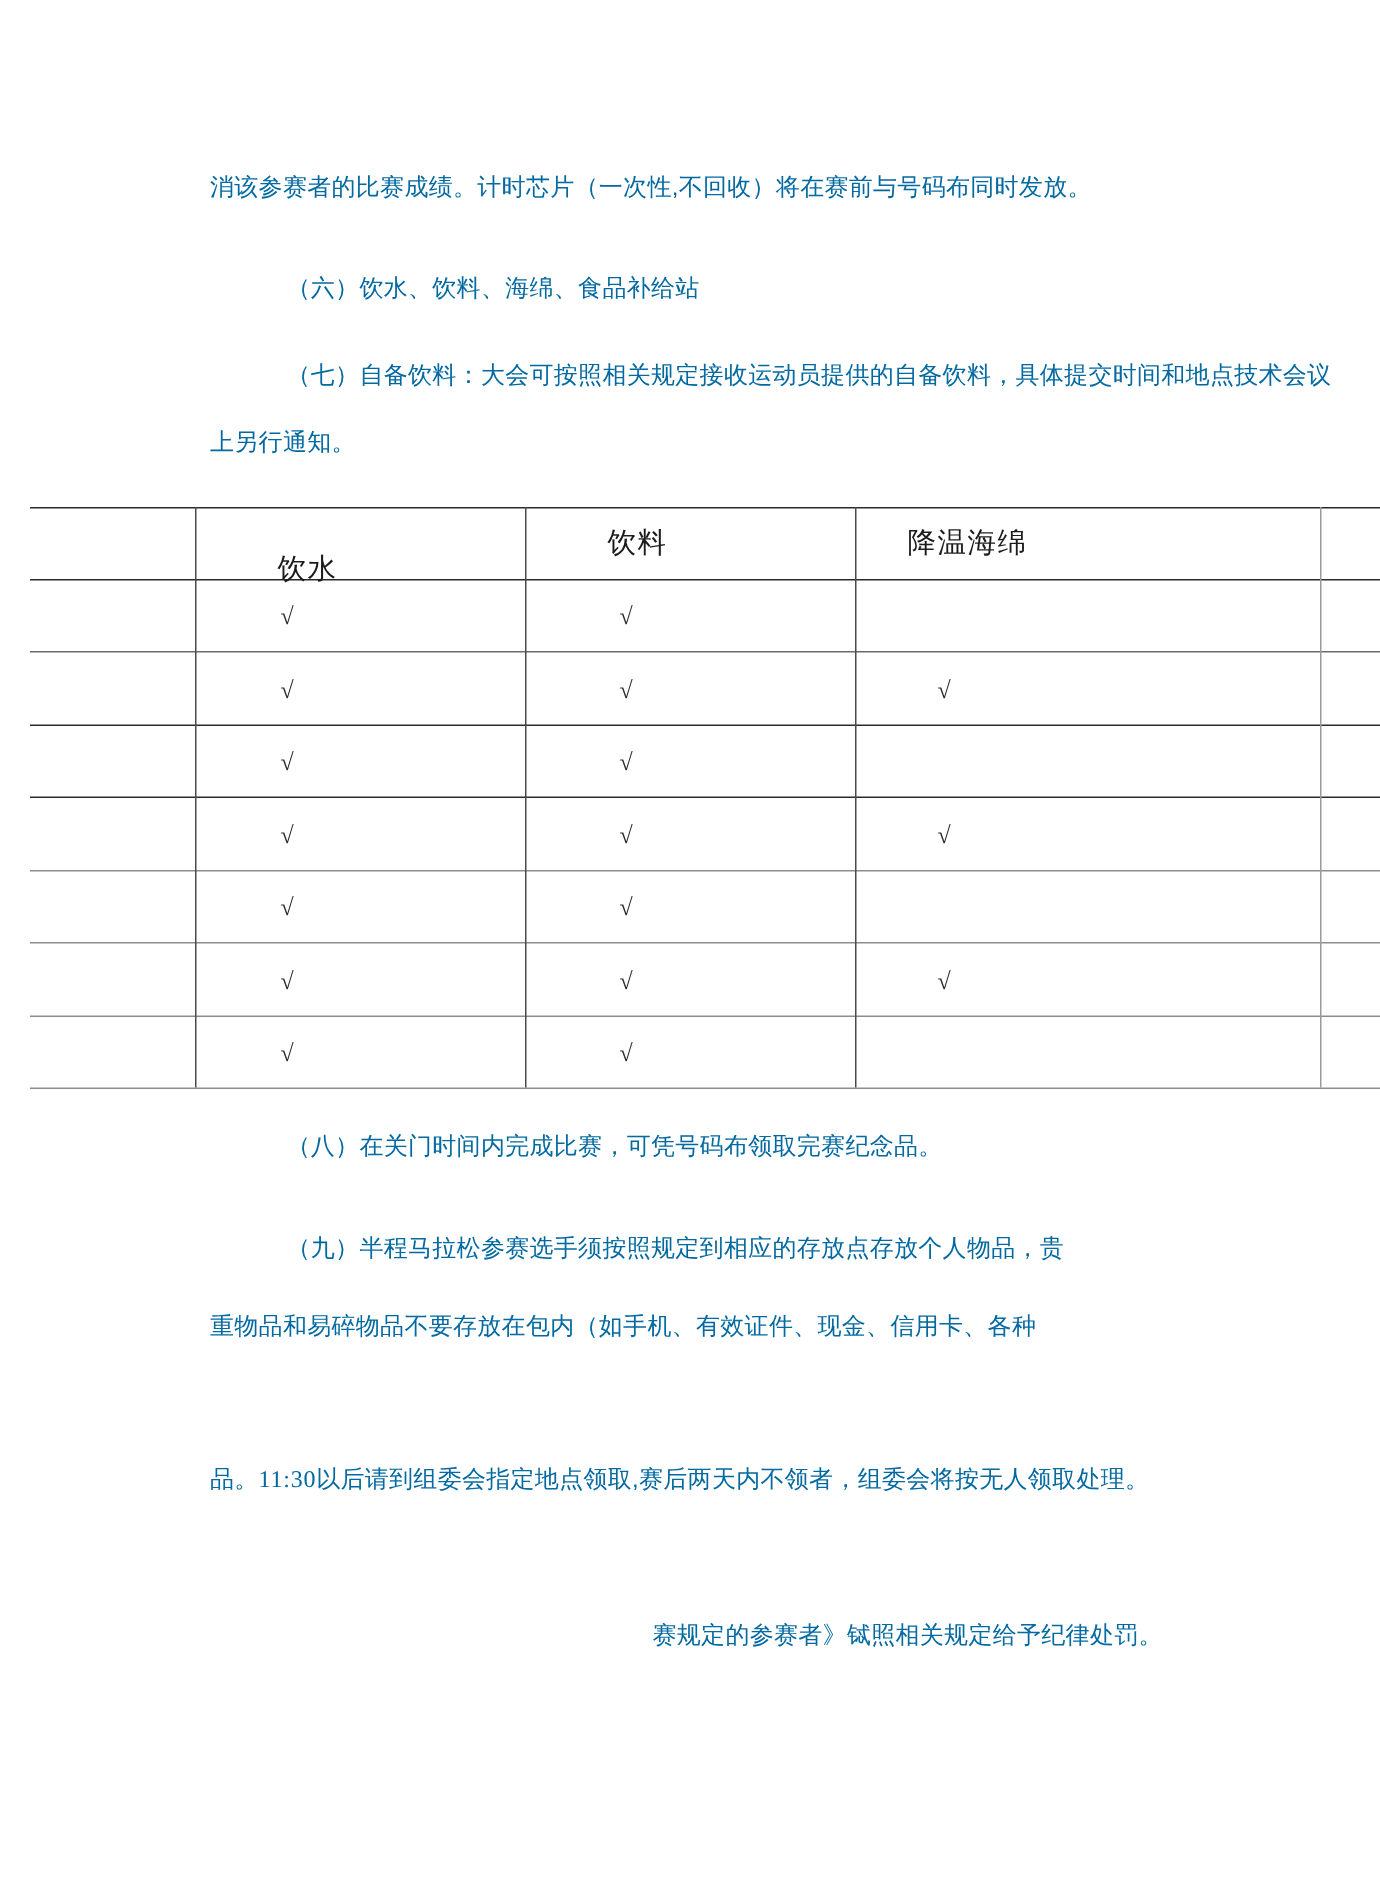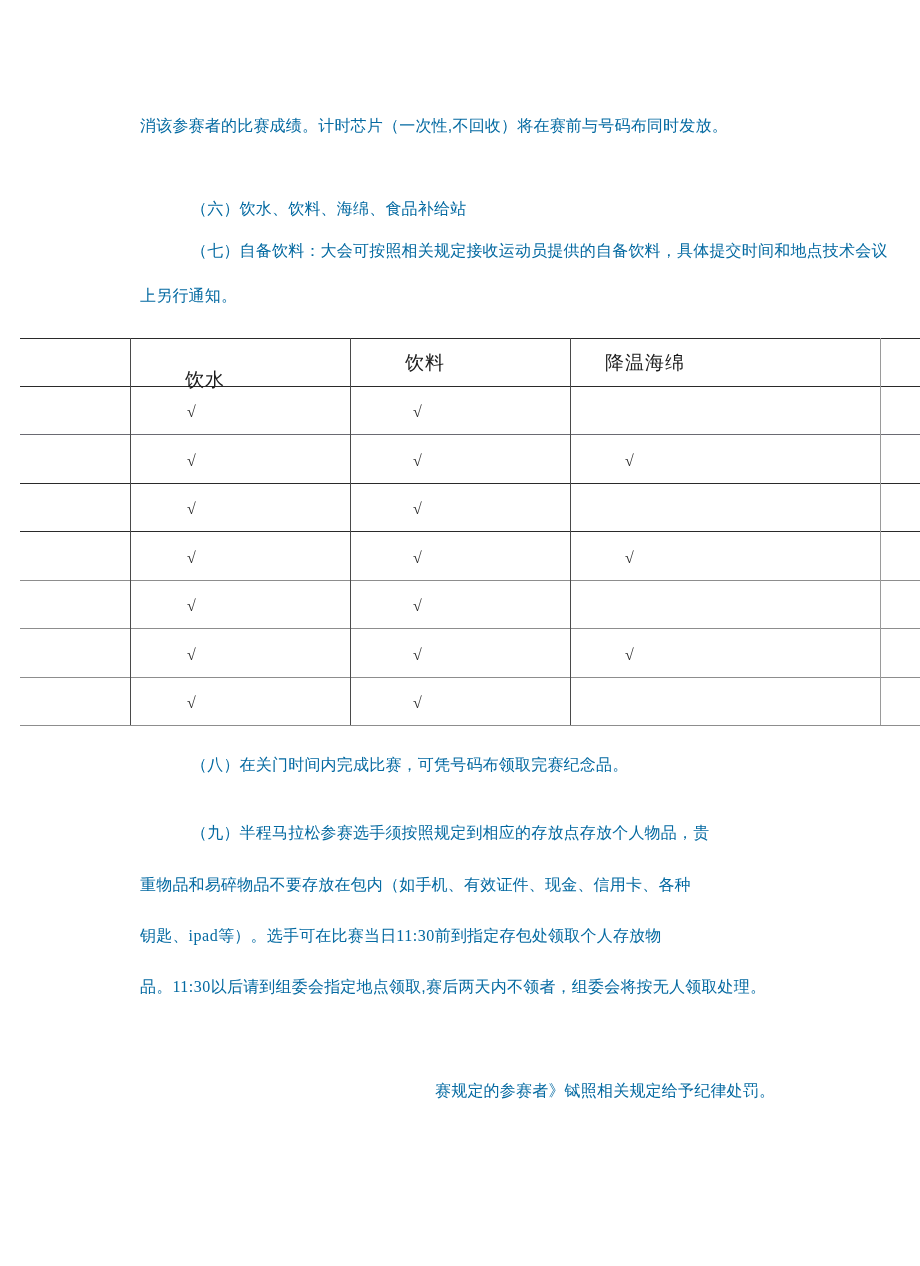--- a/index.html
+++ b/index.html
@@ -83,21 +83,21 @@
     color: #2e2e2e;
   }
 </style>
 </head>
 <body>
 
 <div class="page">
 
   <div class="para" style="left:140px; top:113px;">消该参赛者的比赛成绩。计时芯片（一次性,不回收）将在赛前与号码布同时发放。</div>
 
-  <div class="para" style="left:191px; top:196px;">（六）饮水、饮料、海绵、食品补给站</div>
+  <div class="para" style="left:191px; top:180px;">（六）饮水、饮料、海绵、食品补给站</div>
 
   <div class="para" style="left:191px; top:238px;">（七）自备饮料：大会可按照相关规定接收运动员提供的自备饮料，具体提交时间和地点技术会议</div>
   <div class="para" style="left:140px; top:283px;">上另行通知。</div>
 
   <div class="tbl">
 
     <div class="hline" style="top:0px;"></div>
     <div class="hline" style="top:48px;"></div>
     <div class="hline soft" style="top:96px;"></div>
     <div class="hline" style="top:145px;"></div>
@@ -144,23 +144,20 @@
     <div class="cell check" style="left:393px; top:353px;">√</div>
     <div class="cell check" style="left:605px; top:353px;"></div>
   </div>
 
   <div class="para" style="left:191px; top:752px;">（八）在关门时间内完成比赛，可凭号码布领取完赛纪念品。</div>
 
   <div class="para" style="left:191px; top:820px;">（九）半程马拉松参赛选手须按照规定到相应的存放点存放个人物品，贵</div>
 
   <div class="para" style="left:140px; top:872px;">重物品和易碎物品不要存放在包内（如手机、有效证件、现金、信用卡、各种</div>
 
-  <div class="para" style="left:140px; top:923px;">
-    <span>钥匙、</span><span class="serif-num">ipad</span><span>等）。选手可在比赛当日</span><span class="serif-num">11:30</span><span>前到指定存包处领取个人存放物</span>
-  </div>
 
   <div class="para" style="left:140px; top:974px;">
     <span>品。</span><span class="serif-num">11:30</span><span>以后请到组委会指定地点领取,赛后两天内不领者，组委会将按无人领取处理。</span>
   </div>
 
 
   <div class="para" style="left:435px; top:1078px;text-align:right;">赛规定的参赛者》铽照相关规定给予纪律处罚。</div>
 
 </div>
 

